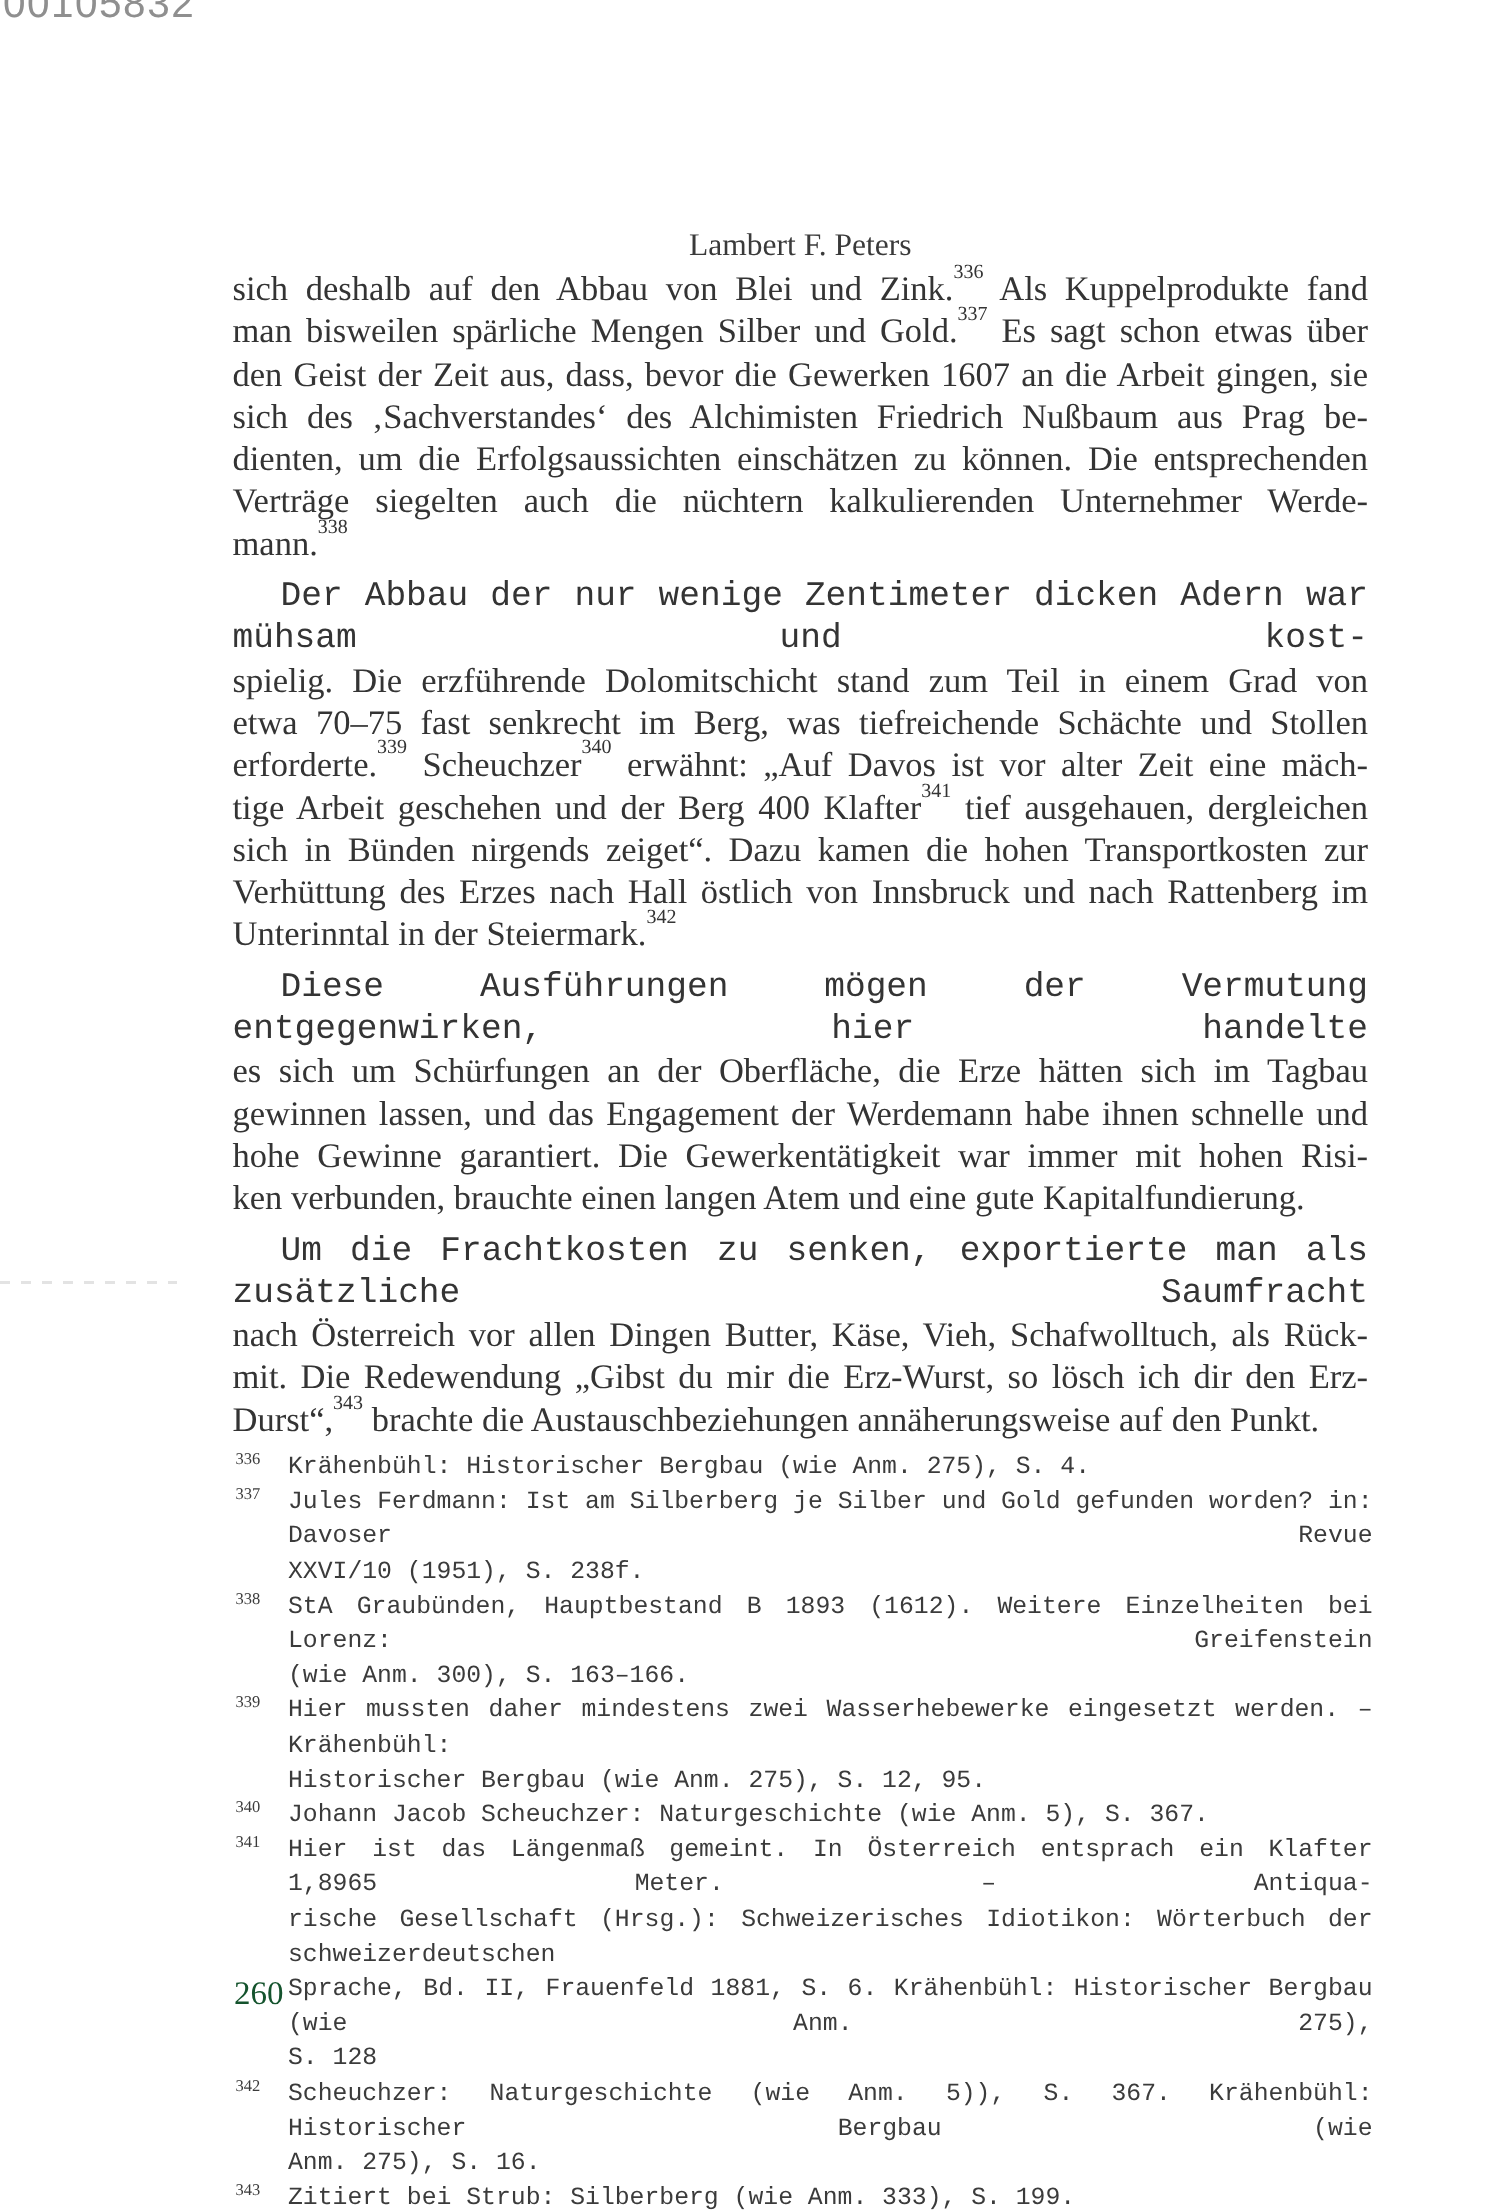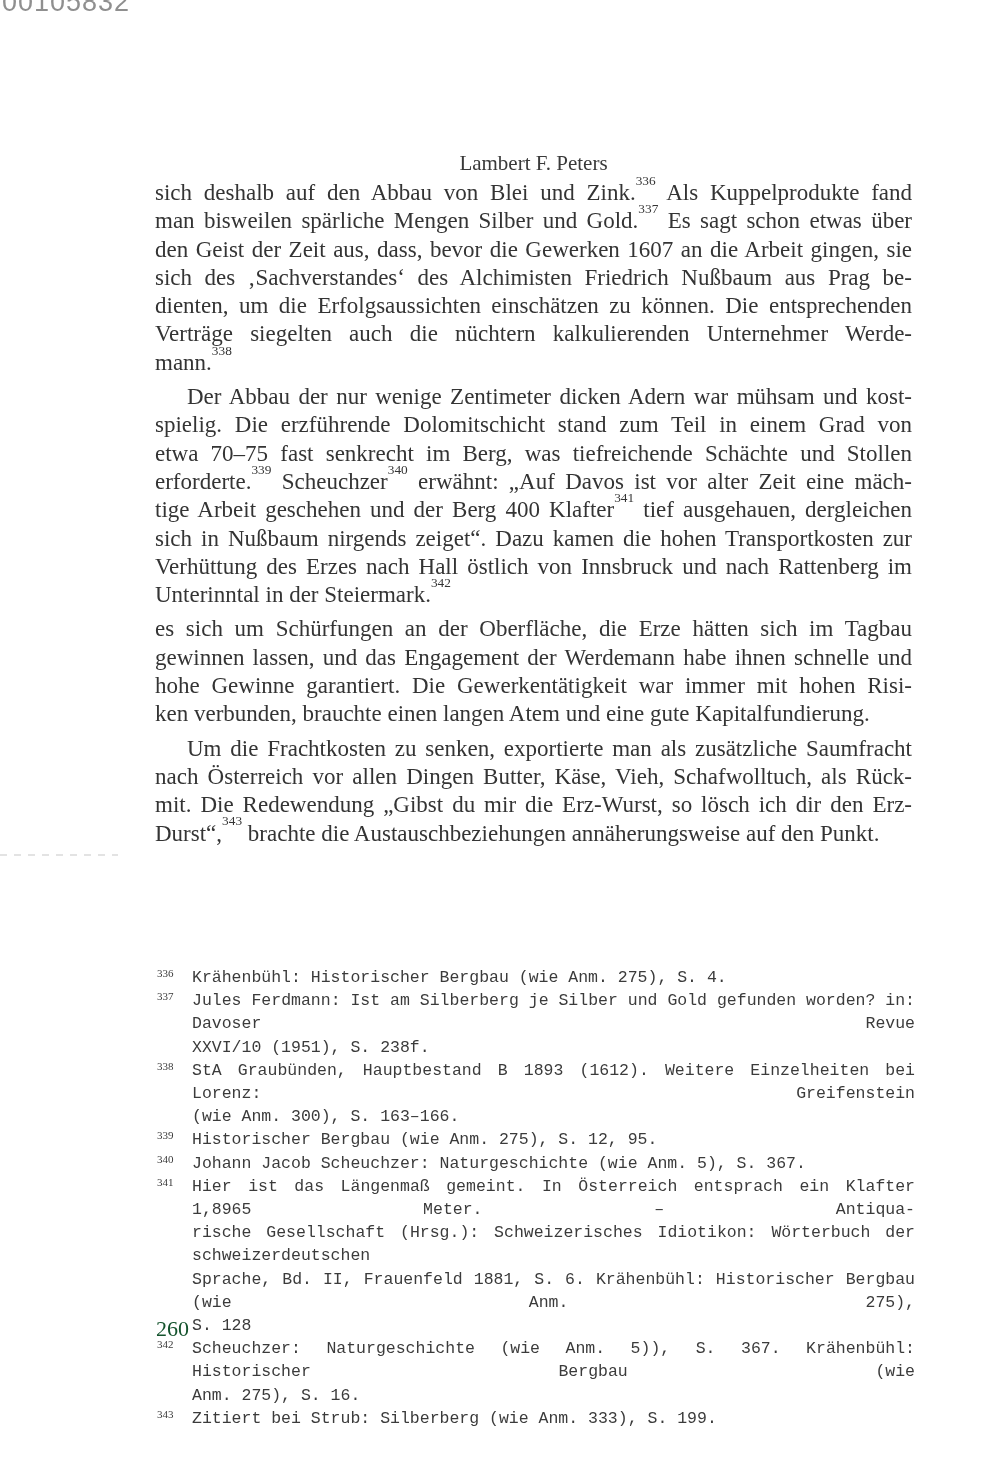--- a/index.html
+++ b/index.html
@@ -21,21 +21,21 @@
     position:absolute;top:136px;left:155px;width:757px;
     text-align:center;font-size:21px;color:#3a3a3a;margin-top:15px;
   }
   #body-text{
     position:absolute;top:179px;left:155px;width:757px;
     font-size:23px;line-height:28.3px;
   }
   .para + .para{margin-top:6px;}
   .bline{text-align:justify;text-align-last:justify;}
   .bline.last{text-align:center;text-align-last:left;}
-  .bline.indent{text-indent:32px;}
+  .bline.indent{text-indent:32px;font-family:Liberation Mono, monospace;}
   sup.fn-ref{
     font-size:0.58em;line-height:0;position:relative;top:-0.48em;
     letter-spacing:0;
   }
   #footnotes{
     position:absolute;top:966px;left:155px;width:760px;
     font-size:16.5px;line-height:23.2px;color:#3b3b3b;
   }
   .footnote{position:relative;padding-left:37px;}
   .fn-num{
@@ -69,25 +69,26 @@
       <div class="bline">dienten, um die Erfolgsaussichten einschätzen zu können. Die entsprechenden</div>
       <div class="bline">Verträge siegelten auch die nüchtern kalkulierenden Unternehmer Werde-</div>
       <div class="bline last">mann.<sup class="fn-ref">338</sup></div>
     </div>
     <div class="para">
       <div class="bline indent">Der Abbau der nur wenige Zentimeter dicken Adern war mühsam und kost-</div>
       <div class="bline">spielig. Die erzführende Dolomitschicht stand zum Teil in einem Grad von</div>
       <div class="bline">etwa 70–75 fast senkrecht im Berg, was tiefreichende Schächte und Stollen</div>
       <div class="bline">erforderte.<sup class="fn-ref">339</sup> Scheuchzer<sup class="fn-ref">340</sup> erwähnt: „Auf Davos ist vor alter Zeit eine mäch-</div>
       <div class="bline">tige Arbeit geschehen und der Berg 400 Klafter<sup class="fn-ref">341</sup> tief ausgehauen, dergleichen</div>
-      <div class="bline">sich in Nußbaum nirgends zeiget“. Dazu kamen die hohen Transportkosten zur</div>
+      <div class="bline">sich in Bünden nirgends zeiget“. Dazu kamen die hohen Transportkosten zur</div>
       <div class="bline">Verhüttung des Erzes nach Hall östlich von Innsbruck und nach Rattenberg im</div>
       <div class="bline last">Unterinntal in der Steiermark.<sup class="fn-ref">342</sup></div>
     </div>
     <div class="para">
+      <div class="bline indent">Diese Ausführungen mögen der Vermutung entgegenwirken, hier handelte</div>
       <div class="bline">es sich um Schürfungen an der Oberfläche, die Erze hätten sich im Tagbau</div>
       <div class="bline">gewinnen lassen, und das Engagement der Werdemann habe ihnen schnelle und</div>
       <div class="bline">hohe Gewinne garantiert. Die Gewerkentätigkeit war immer mit hohen Risi-</div>
       <div class="bline last">ken verbunden, brauchte einen langen Atem und eine gute Kapitalfundierung.</div>
     </div>
     <div class="para">
       <div class="bline indent">Um die Frachtkosten zu senken, exportierte man als zusätzliche Saumfracht</div>
       <div class="bline">nach Österreich vor allen Dingen Butter, Käse, Vieh, Schafwolltuch, als Rück-</div>
       <div class="bline">mit. Die Redewendung „Gibst du mir die Erz-Wurst, so lösch ich dir den Erz-</div>
       <div class="bline last">Durst“,<sup class="fn-ref">343</sup> brachte die Austauschbeziehungen annäherungsweise auf den Punkt.</div>
@@ -113,20 +114,21 @@
     <div class="footnote">
       <span class="fn-num">338</span>
       <div>
         <div class="fline">StA Graubünden, Hauptbestand B 1893 (1612). Weitere Einzelheiten bei Lorenz: Greifenstein</div>
         <div class="fline last">(wie Anm. 300), S. 163–166.</div>
       </div>
     </div>
     <div class="footnote">
       <span class="fn-num">339</span>
       <div>
+        <div class="fline">Hier mussten daher mindestens zwei Wasserhebewerke eingesetzt werden. – Krähenbühl:</div>
         <div class="fline last">Historischer Bergbau (wie Anm. 275), S. 12, 95.</div>
       </div>
     </div>
     <div class="footnote">
       <span class="fn-num">340</span>
       <div>
         <div class="fline last">Johann Jacob Scheuchzer: Naturgeschichte (wie Anm. 5), S. 367.</div>
       </div>
     </div>
     <div class="footnote">

